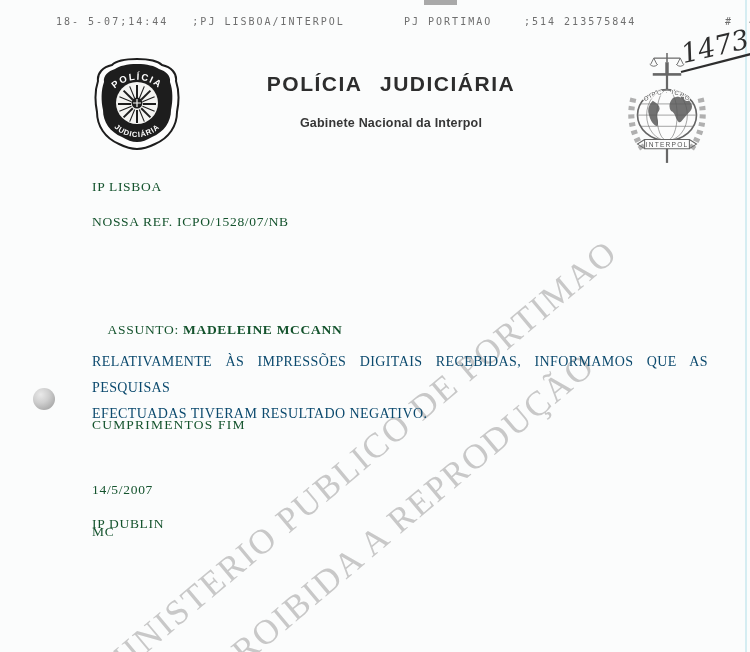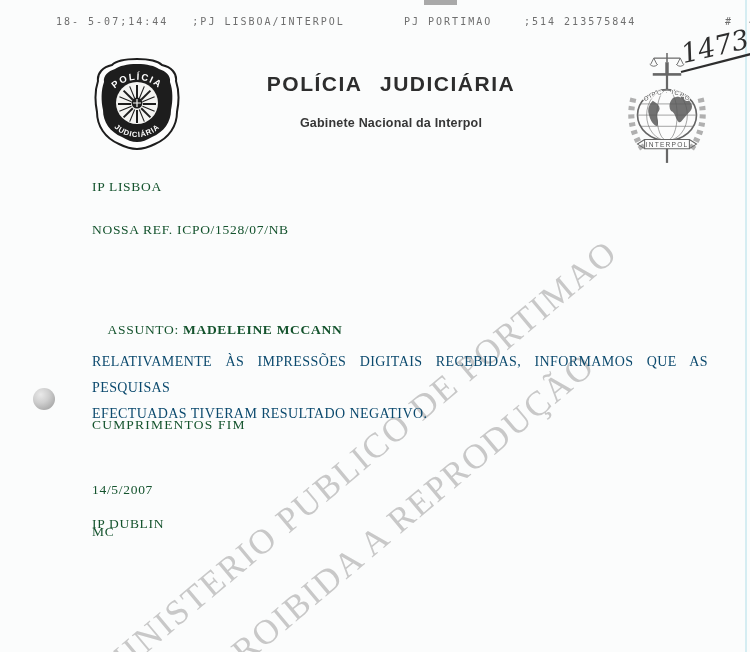--- a/index.html
+++ b/index.html
@@ -53,21 +53,21 @@
   #interpol-seal { position: absolute; left: 616px; top: 50px; z-index: 2; opacity: .85; }
 
   
   .doc-line {
     position: absolute; left: 92px;
     font-size: 13.5px; letter-spacing: 0.7px;
     color: #14532d; z-index: 2;
     white-space: pre;
   }
   #line-recipient { top: 179px; }
-  #line-our-ref   { top: 222px; }
+  #line-our-ref   { top: 214px; }
   #line-your-ref  { top: 264px; }
   #line-subject   { top: 306px; }
   #line-subject .subject-value { font-weight: bold; }
   #paragraph {
     position: absolute; left: 92px; top: 349px; width: 616px;
     font-size: 14px; letter-spacing: 0.4px; line-height: 26px;
     color: #0c4a6e; z-index: 2;
   }
   #para-l1 { text-align: justify; text-align-last: justify; }
   #para-l2 { text-align: left; }

